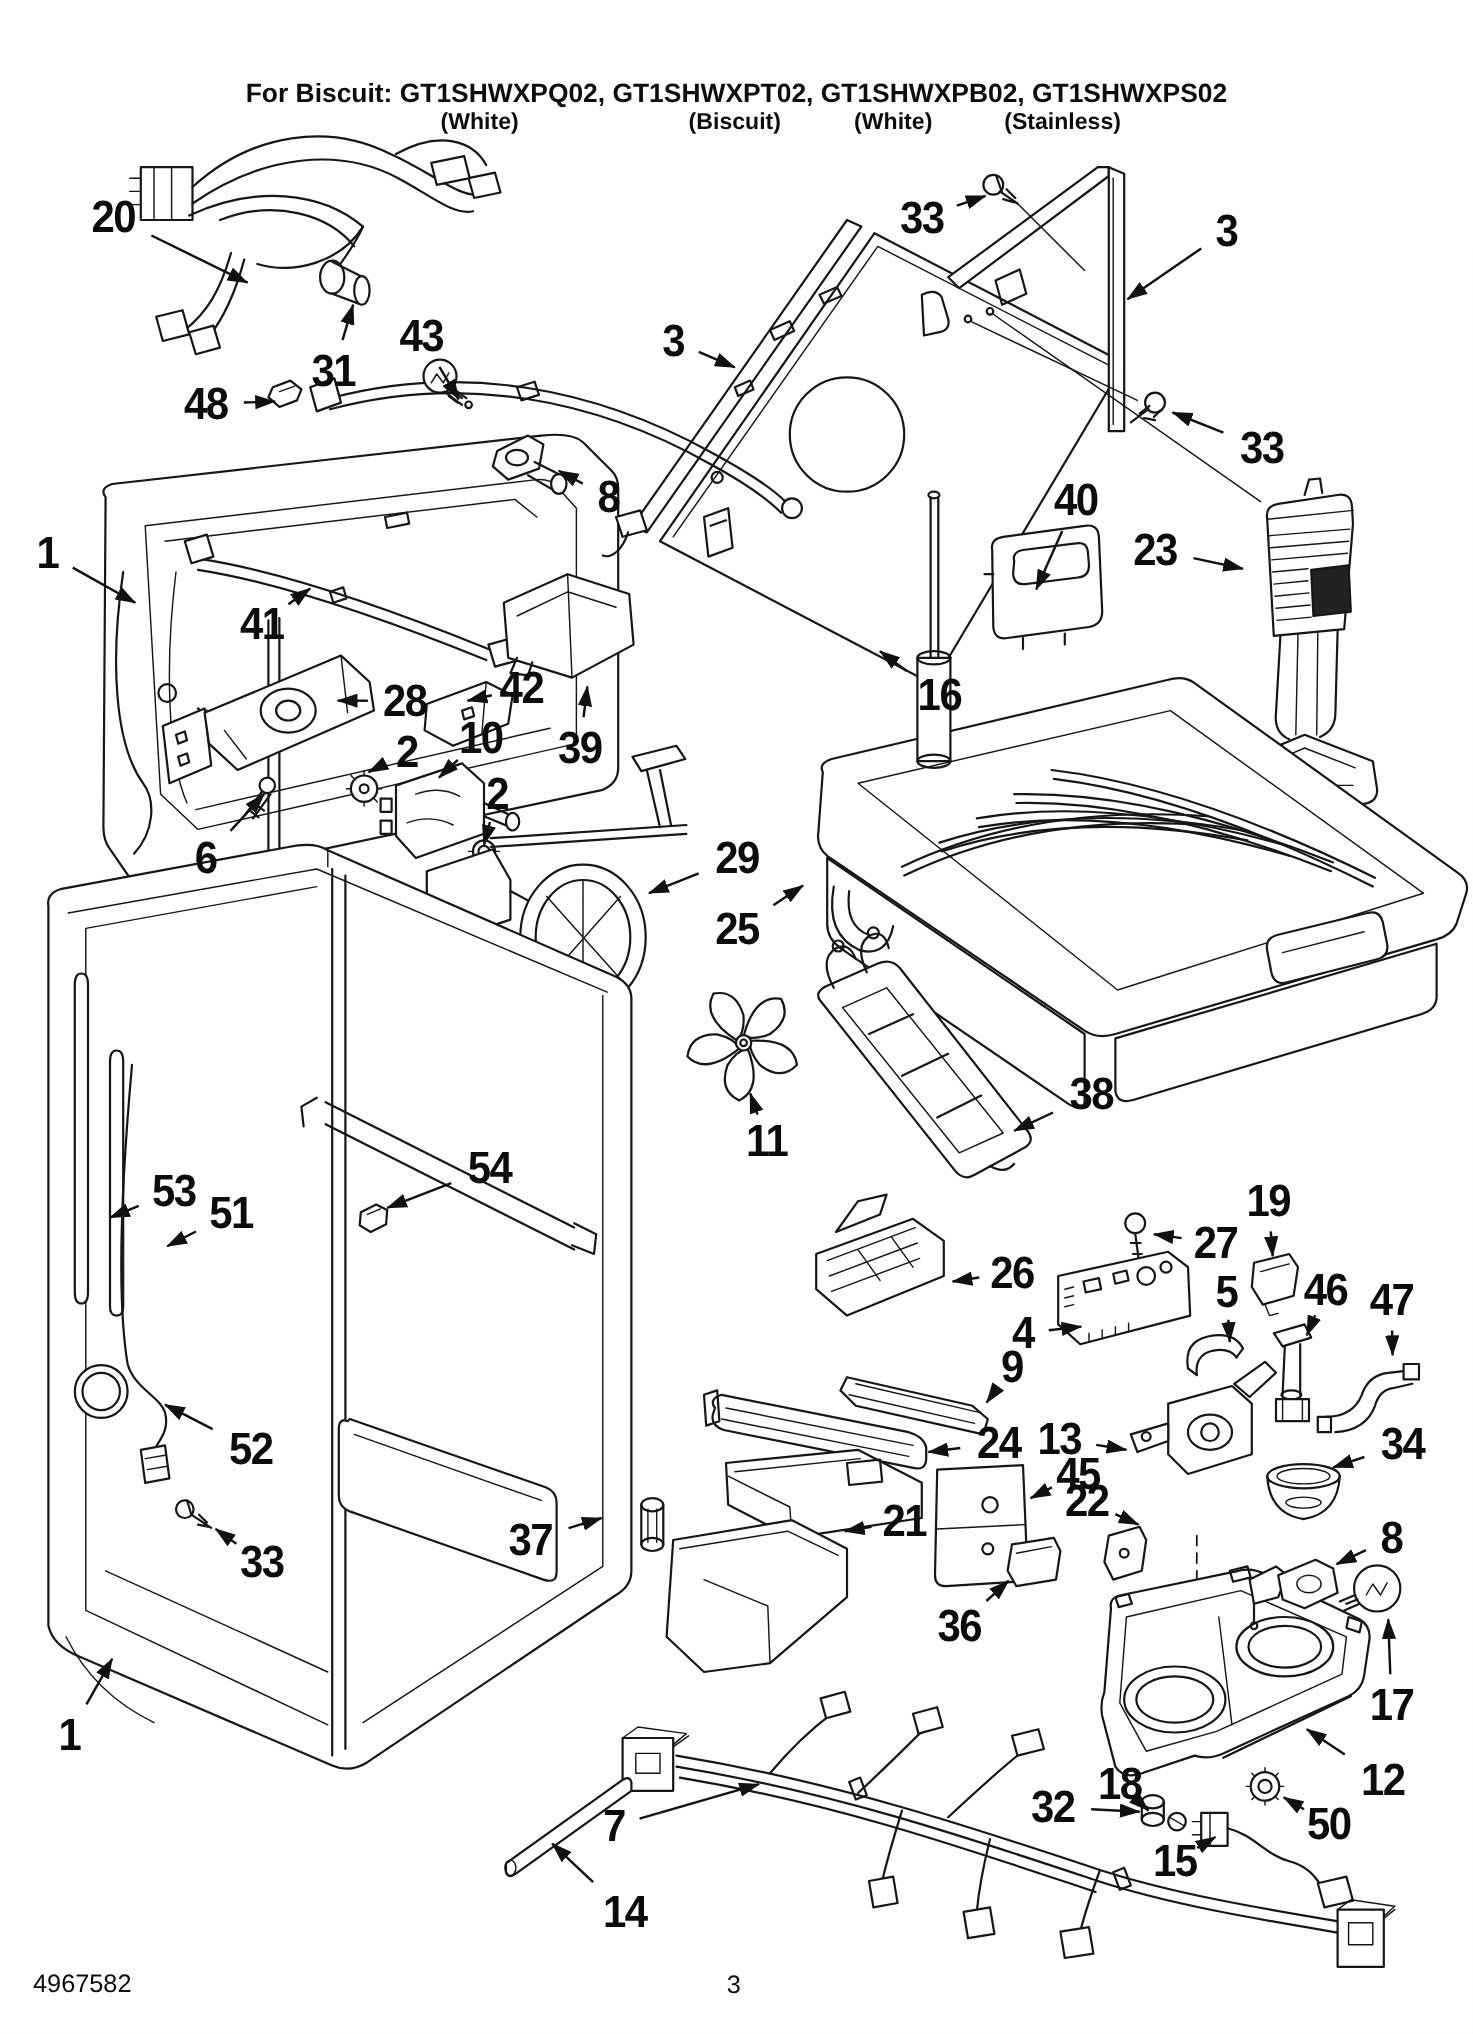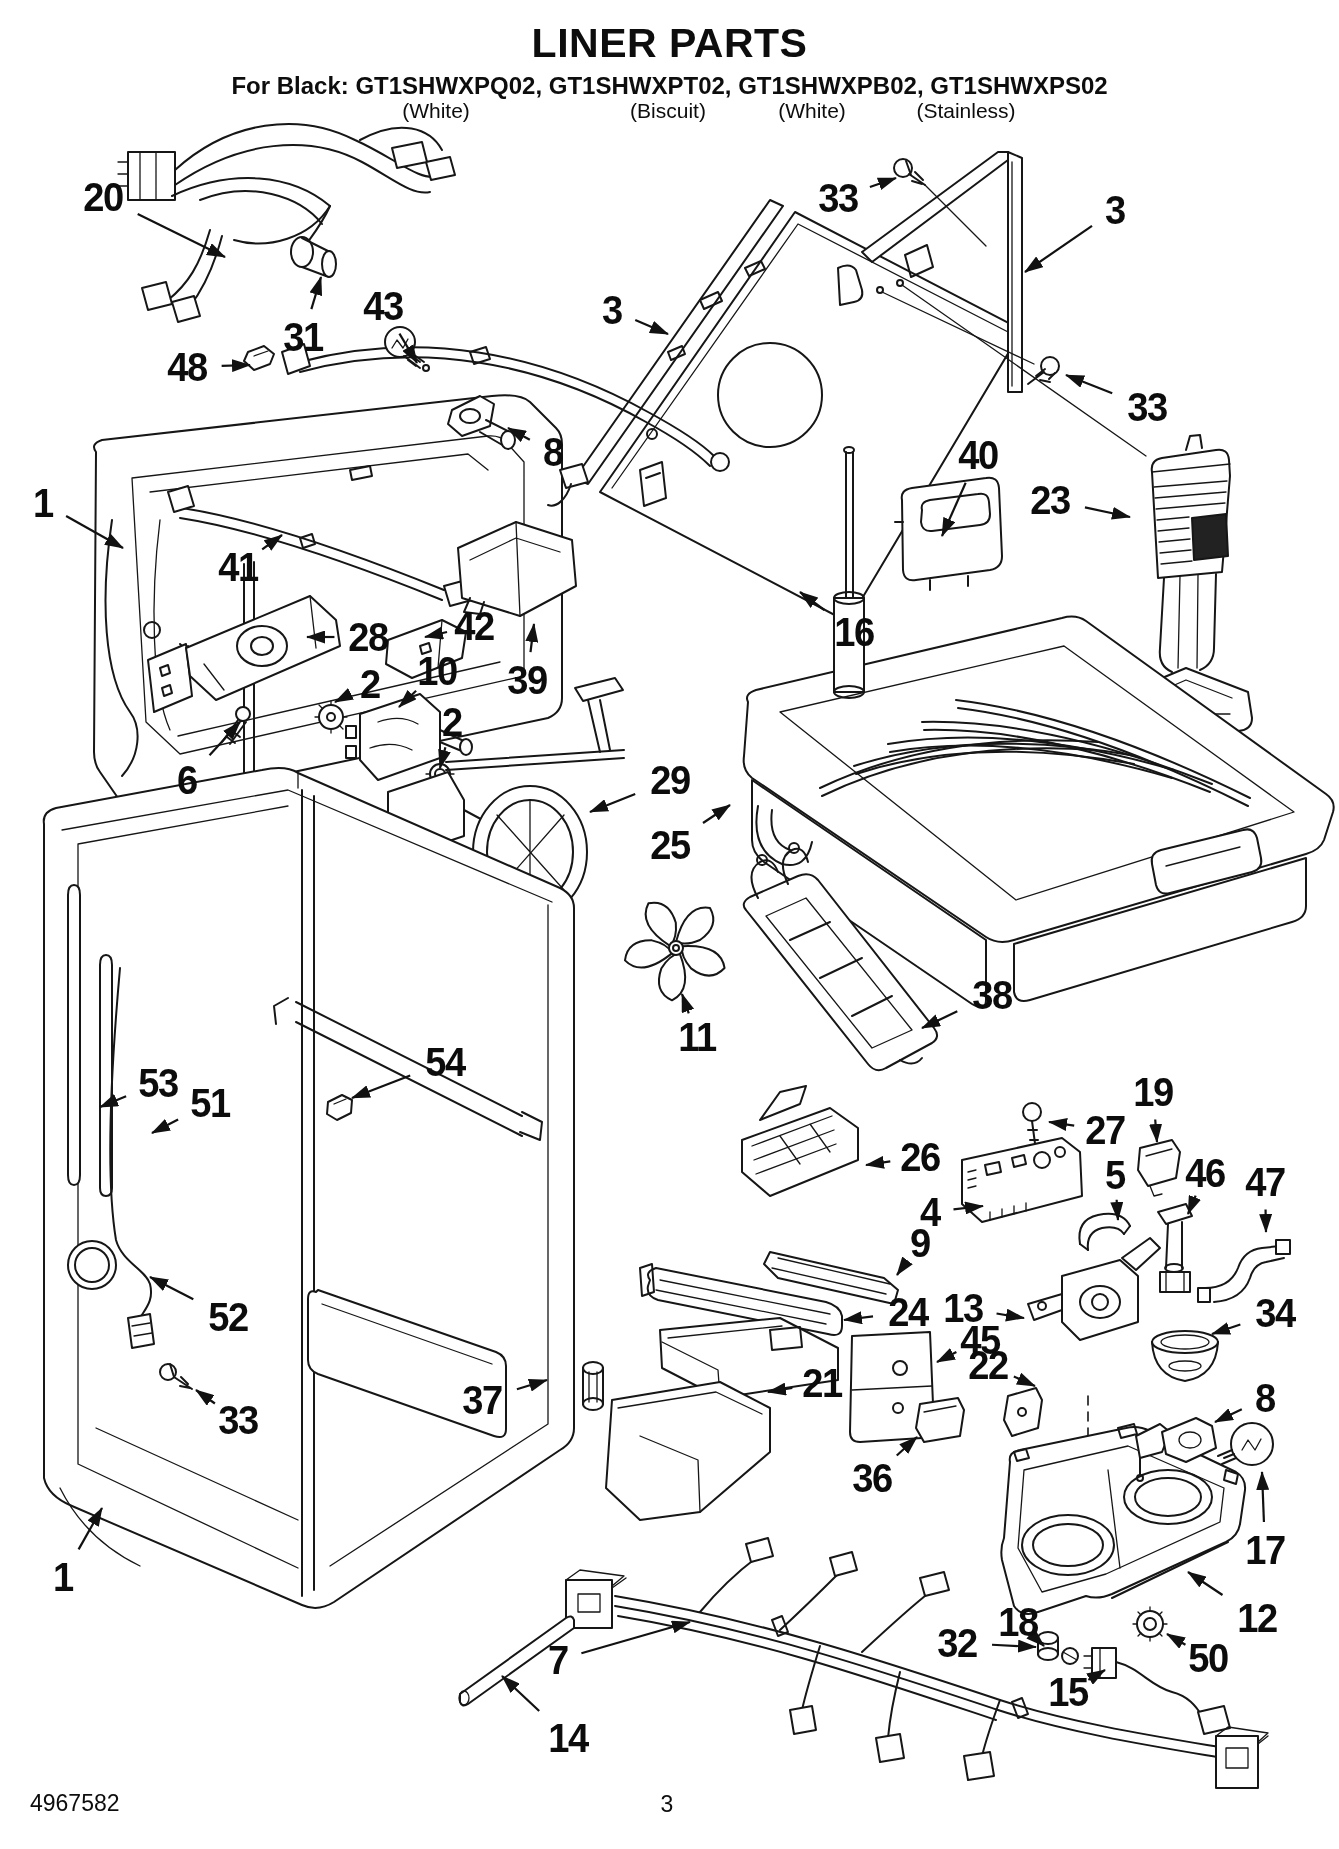--- a/index.html
+++ b/index.html
@@ -9,21 +9,21 @@
   #art path,#art line,#art circle,#art ellipse,#art rect,#art polyline{
       stroke:#161616;stroke-width:2;fill:none;stroke-linejoin:round;stroke-linecap:round}
   #art .w{fill:#fff}
   #art .dk{fill:#222;stroke:#161616}
   #art .thin{stroke-width:1.3}
   #art .dash{stroke-dasharray:9 7;stroke-width:1.6}
   #leaders line{stroke:#111;stroke-width:2.2}
   .hdr{position:absolute;left:0;width:100%;text-align:center;white-space:nowrap}
   .title{top:20px;font-size:41px;font-weight:700;letter-spacing:.5px}
   .models{top:72px;font-size:24px;font-weight:700}
-  .finish{position:absolute;top:99px;transform:translateX(-50%);font-size:21px;font-weight:400;white-space:nowrap}
+  .finish{position:absolute;top:99px;transform:translateX(-50%);font-size:21px;font-weight:700;white-space:nowrap}
   .f0{left:436px}.f1{left:668px}.f2{left:812px}.f3{left:966px}
   .co{position:absolute;font-size:41px;font-weight:700;line-height:1;letter-spacing:-1.5px;
       transform:translate(-50%,-50%) scaleX(.93);white-space:nowrap;color:#0c0c0c;z-index:5}
   .docnum{position:absolute;left:30px;top:1790px;font-size:23px}
   .pagenum{position:absolute;left:667px;top:1791px;transform:translateX(-50%);font-size:23px}
 </style>
 </head>
 <body>
 
 <div class="page">
@@ -490,22 +490,21 @@
       <div class="co" style="left: 957px; top: 1643px;">32</div>
       <div class="co" style="left: 1208px; top: 1658px;">50</div>
       <div class="co" style="left: 1068px; top: 1692px;">15</div>
       <div class="co" style="left: 1257px; top: 1618px;">12</div>
       <div class="co" style="left: 1265px; top: 1550px;">17</div>
       <div class="co" style="left: 1265px; top: 1398px;">8</div>
       <div class="co" style="left: 558px; top: 1660px;">7</div>
       <div class="co" style="left: 568px; top: 1738px;">14</div>
     </div>
 
-  <div class="hdr title">LINER PARTS</div>
-  <div class="hdr models">For Black: GT1SHWXPQ02, GT1SHWXPT02, GT1SHWXPB02, GT1SHWXPS02</div>
+  <div class="hdr models">For Biscuit: GT1SHWXPQ02, GT1SHWXPT02, GT1SHWXPB02, GT1SHWXPS02</div>
   <div class="finish f0">(White)</div>
   <div class="finish f1">(Biscuit)</div>
   <div class="finish f2">(White)</div>
   <div class="finish f3">(Stainless)</div>
 
   <div class="docnum">4967582</div>
   <div class="pagenum">3</div>
 </div>
 
 </body></html>

